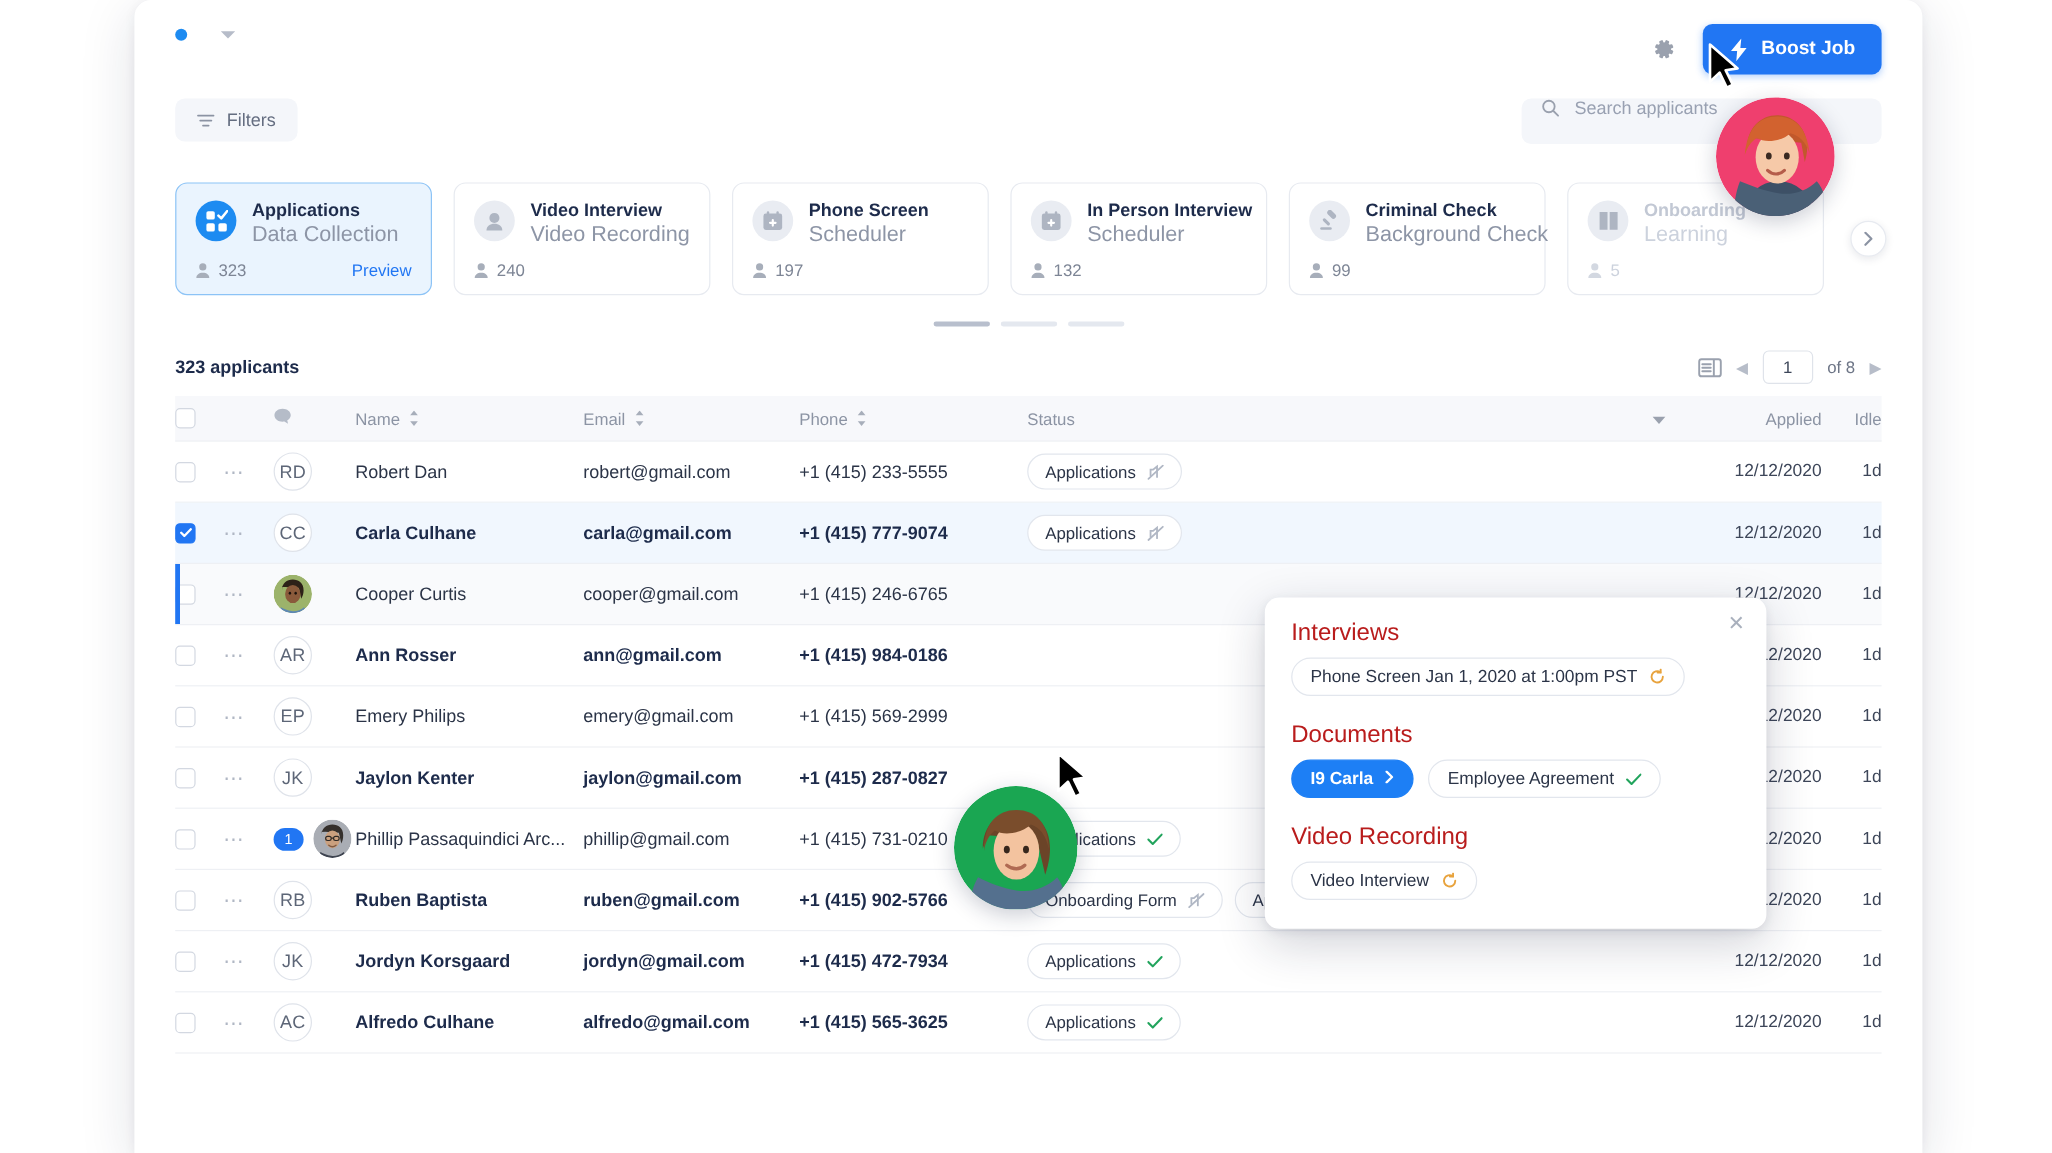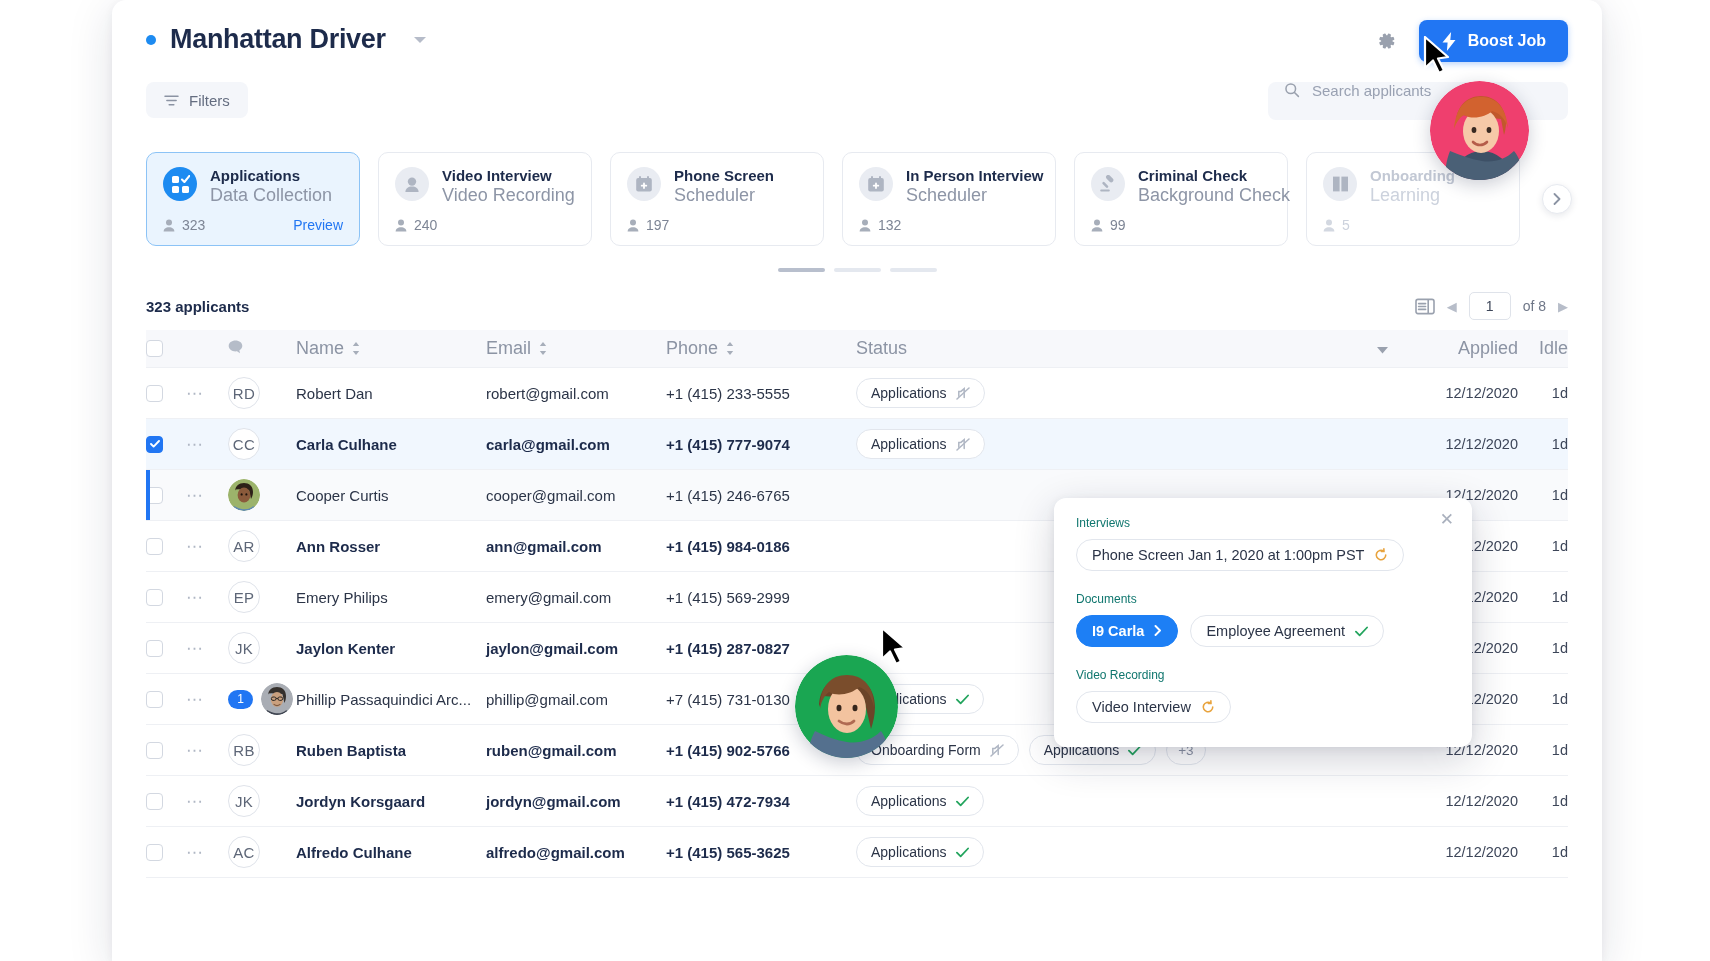--- a/index.html
+++ b/index.html
@@ -175,21 +175,21 @@
   .tbl { padding: 0 34px; position: relative; }
   .trow {
     display: flex; align-items: center;
     height: 51px; position: relative;
     border-bottom: 1px solid #eef0f4;
   }
   .thead {
     background: #f7f8fb; height: 38px;
     border-bottom: 1px solid #eef0f4;
   }
-  .thead .c { font-size: 18px; color: #8c94a4; font-weight: 400; }
+  .thead .c { font-size: 14px; color: #8c94a4; font-weight: 400; }
   .c { display: flex; align-items: center; }
   .c-chk   { width: 40px; flex: none; }
   .c-dots  { width: 42px; flex: none; }
   .c-note  { width: 68px; flex: none; }
   .c-name  { width: 190px; flex: none; }
   .c-email { width: 180px; flex: none; }
   .c-phone { width: 190px; flex: none; }
   .c-status{ flex: 1 1 auto; min-width: 0; }
   .c-applied { width: 130px; flex: none; justify-content: flex-end; }
   .c-idle  { width: 50px; flex: none; justify-content: flex-end; }
@@ -256,21 +256,21 @@
     background: #fff; border-radius: 12px;
     box-shadow: 0 12px 40px rgba(23,32,62,0.20), 0 2px 8px rgba(23,32,62,0.08);
     padding: 18px 22px 24px 22px;
     z-index: 30;
   }
   .pop-close {
     position: absolute; right: 18px; top: 13px;
     color: #a9b0bd; font-size: 17px; cursor: pointer; line-height: 1;
   }
   .pop-label {
-    font-size: 12px; color: #0f766e; margin-bottom: 9px;
+    font-size: 20px; color: #b91c1c; margin-bottom: 9px;
   }
   .pop-label.gap { margin-top: 21px; }
   .pop-row { display: flex; align-items: center; gap: 12px; flex-wrap: wrap; }
   .pill {
     display: inline-flex; align-items: center; gap: 10px;
     border: 1px solid #e2e6ed; border-radius: 17px;
     height: 32px; padding: 0 15px; background: #fff;
     font-size: 14.5px; color: #2b3447; white-space: nowrap;
   }
   .pill.primary {
@@ -297,21 +297,20 @@
 </style>
 </head>
 <body>
 
 <div id="stage">
   <div class="app-window">
 
     <div class="hdr">
       <div class="hdr-title-wrap">
         <span class="status-dot"></span>
-        <span class="job-title">Manhattan Driver</span>
         <span class="caret-dn"></span>
       </div>
       <div class="hdr-right">
         <span>
           <svg class="gear" viewBox="0 0 24 24" fill="#9aa1ae">
             <path d="M12 8.2a3.8 3.8 0 100 7.6 3.8 3.8 0 000-7.6zm0 6a2.2 2.2 0 110-4.4 2.2 2.2 0 010 4.4z"></path>
             <path d="M20.6 13.2l-1.5-.6a7.6 7.6 0 000-1.2l1.5-.6a.9.9 0 00.5-1.1l-.7-1.7a.9.9 0 00-1.1-.5l-1.5.5a7.5 7.5 0 00-.9-.9l.5-1.5a.9.9 0 00-.5-1.1l-1.7-.7a.9.9 0 00-1.1.5l-.6 1.5a7.6 7.6 0 00-1.2 0l-.6-1.5a.9.9 0 00-1.1-.5l-1.7.7a.9.9 0 00-.5 1.1l.5 1.5c-.33.27-.63.57-.9.9l-1.5-.5a.9.9 0 00-1.1.5l-.7 1.7a.9.9 0 00.5 1.1l1.5.6a7.6 7.6 0 000 1.2l-1.5.6a.9.9 0 00-.5 1.1l.7 1.7a.9.9 0 001.1.5l1.5-.5c.27.33.57.63.9.9l-.5 1.5a.9.9 0 00.5 1.1l1.7.7a.9.9 0 001.1-.5l.6-1.5a7.6 7.6 0 001.2 0l.6 1.5a.9.9 0 001.1.5l1.7-.7a.9.9 0 00.5-1.1l-.5-1.5c.33-.27.63-.57.9-.9l1.5.5a.9.9 0 001.1-.5l.7-1.7a.9.9 0 00-.5-1.1z"></path>
           </svg>
         </span>
         <button class="boost-btn">
@@ -838,21 +837,21 @@
                 </svg>
               </span>
             </div>
             <div class="c c-name">
               <span class="nm">Phillip Passaquindici Arc...</span>
             </div>
             <div class="c c-email">
               <span class="em">phillip@gmail.com</span>
             </div>
             <div class="c c-phone">
-              <span class="ph">+7 (415) 731-0130</span>
+              <span class="ph">+1 (415) 731-0210</span>
             </div>
             <div class="c c-status">
               <span class="chips">
                 <span class="chip">
                   <span>Applications</span>
                   <span>
                     <svg class="tick" viewBox="0 0 14 11" fill="none" stroke="#22a45d" stroke-width="1.9" stroke-linecap="round" stroke-linejoin="round">
                       <polyline points="1,5.6 5,9.6 13,1.2"></polyline>
                     </svg>
                   </span>

